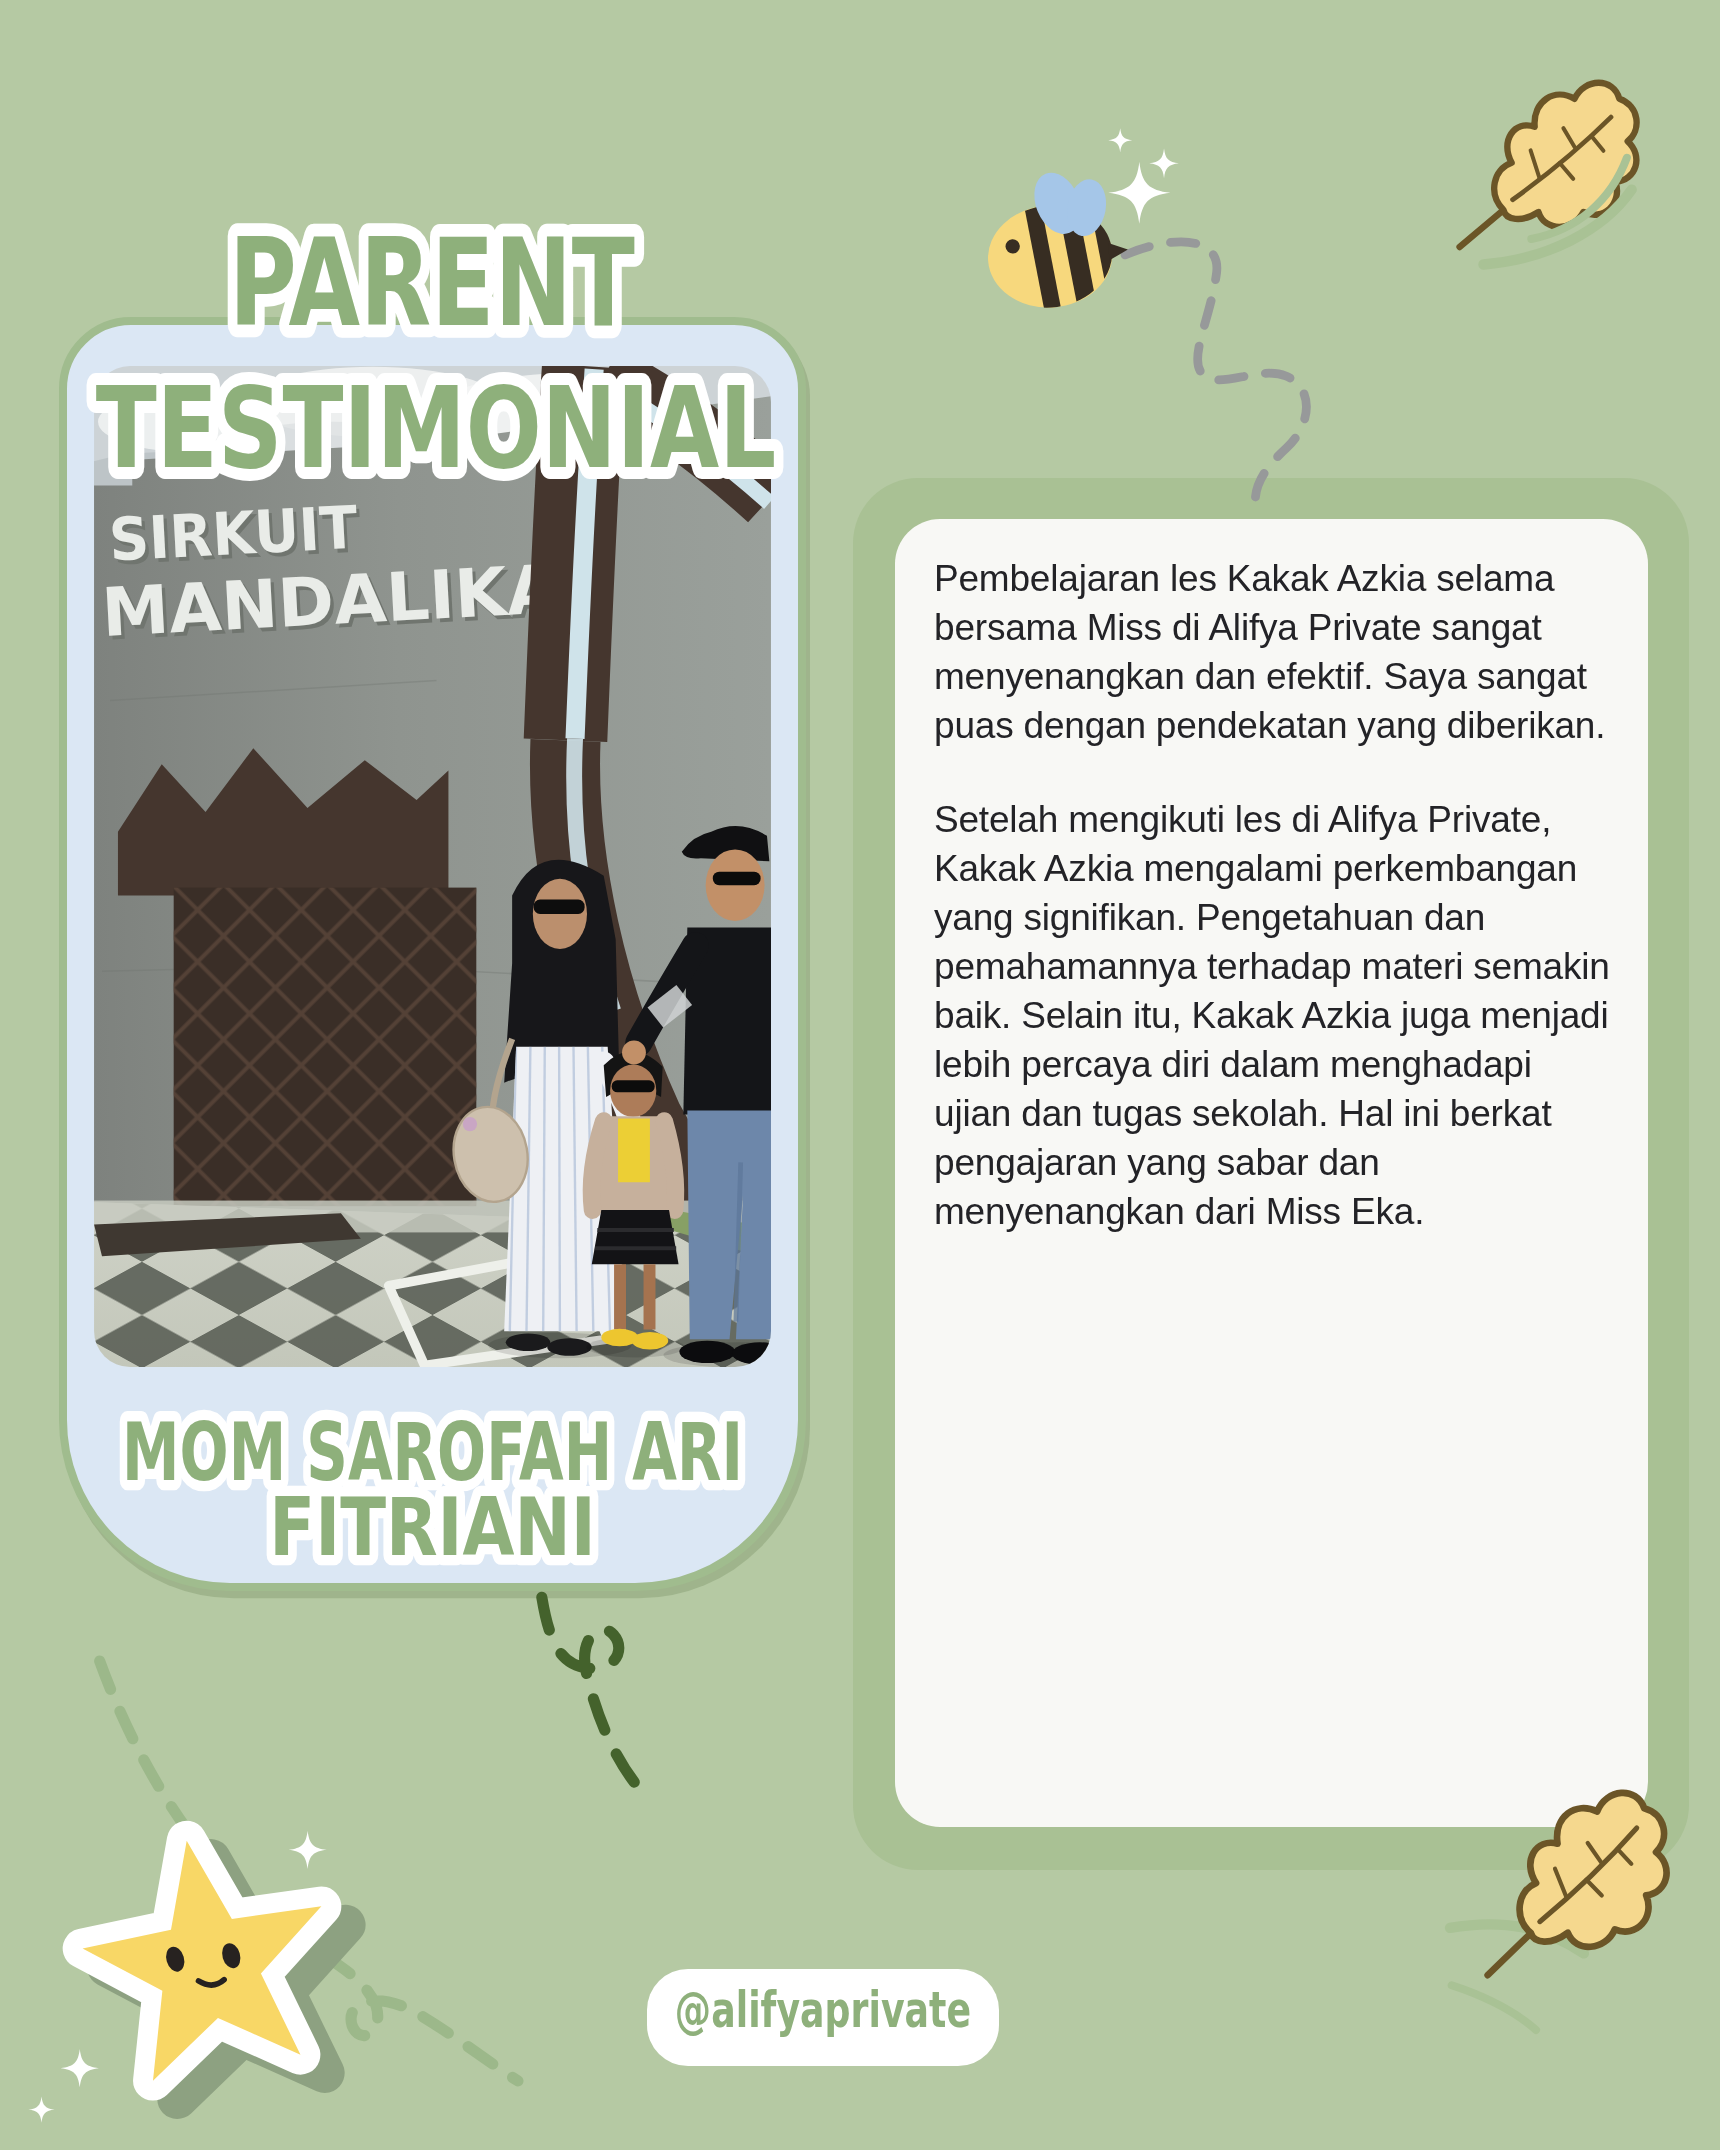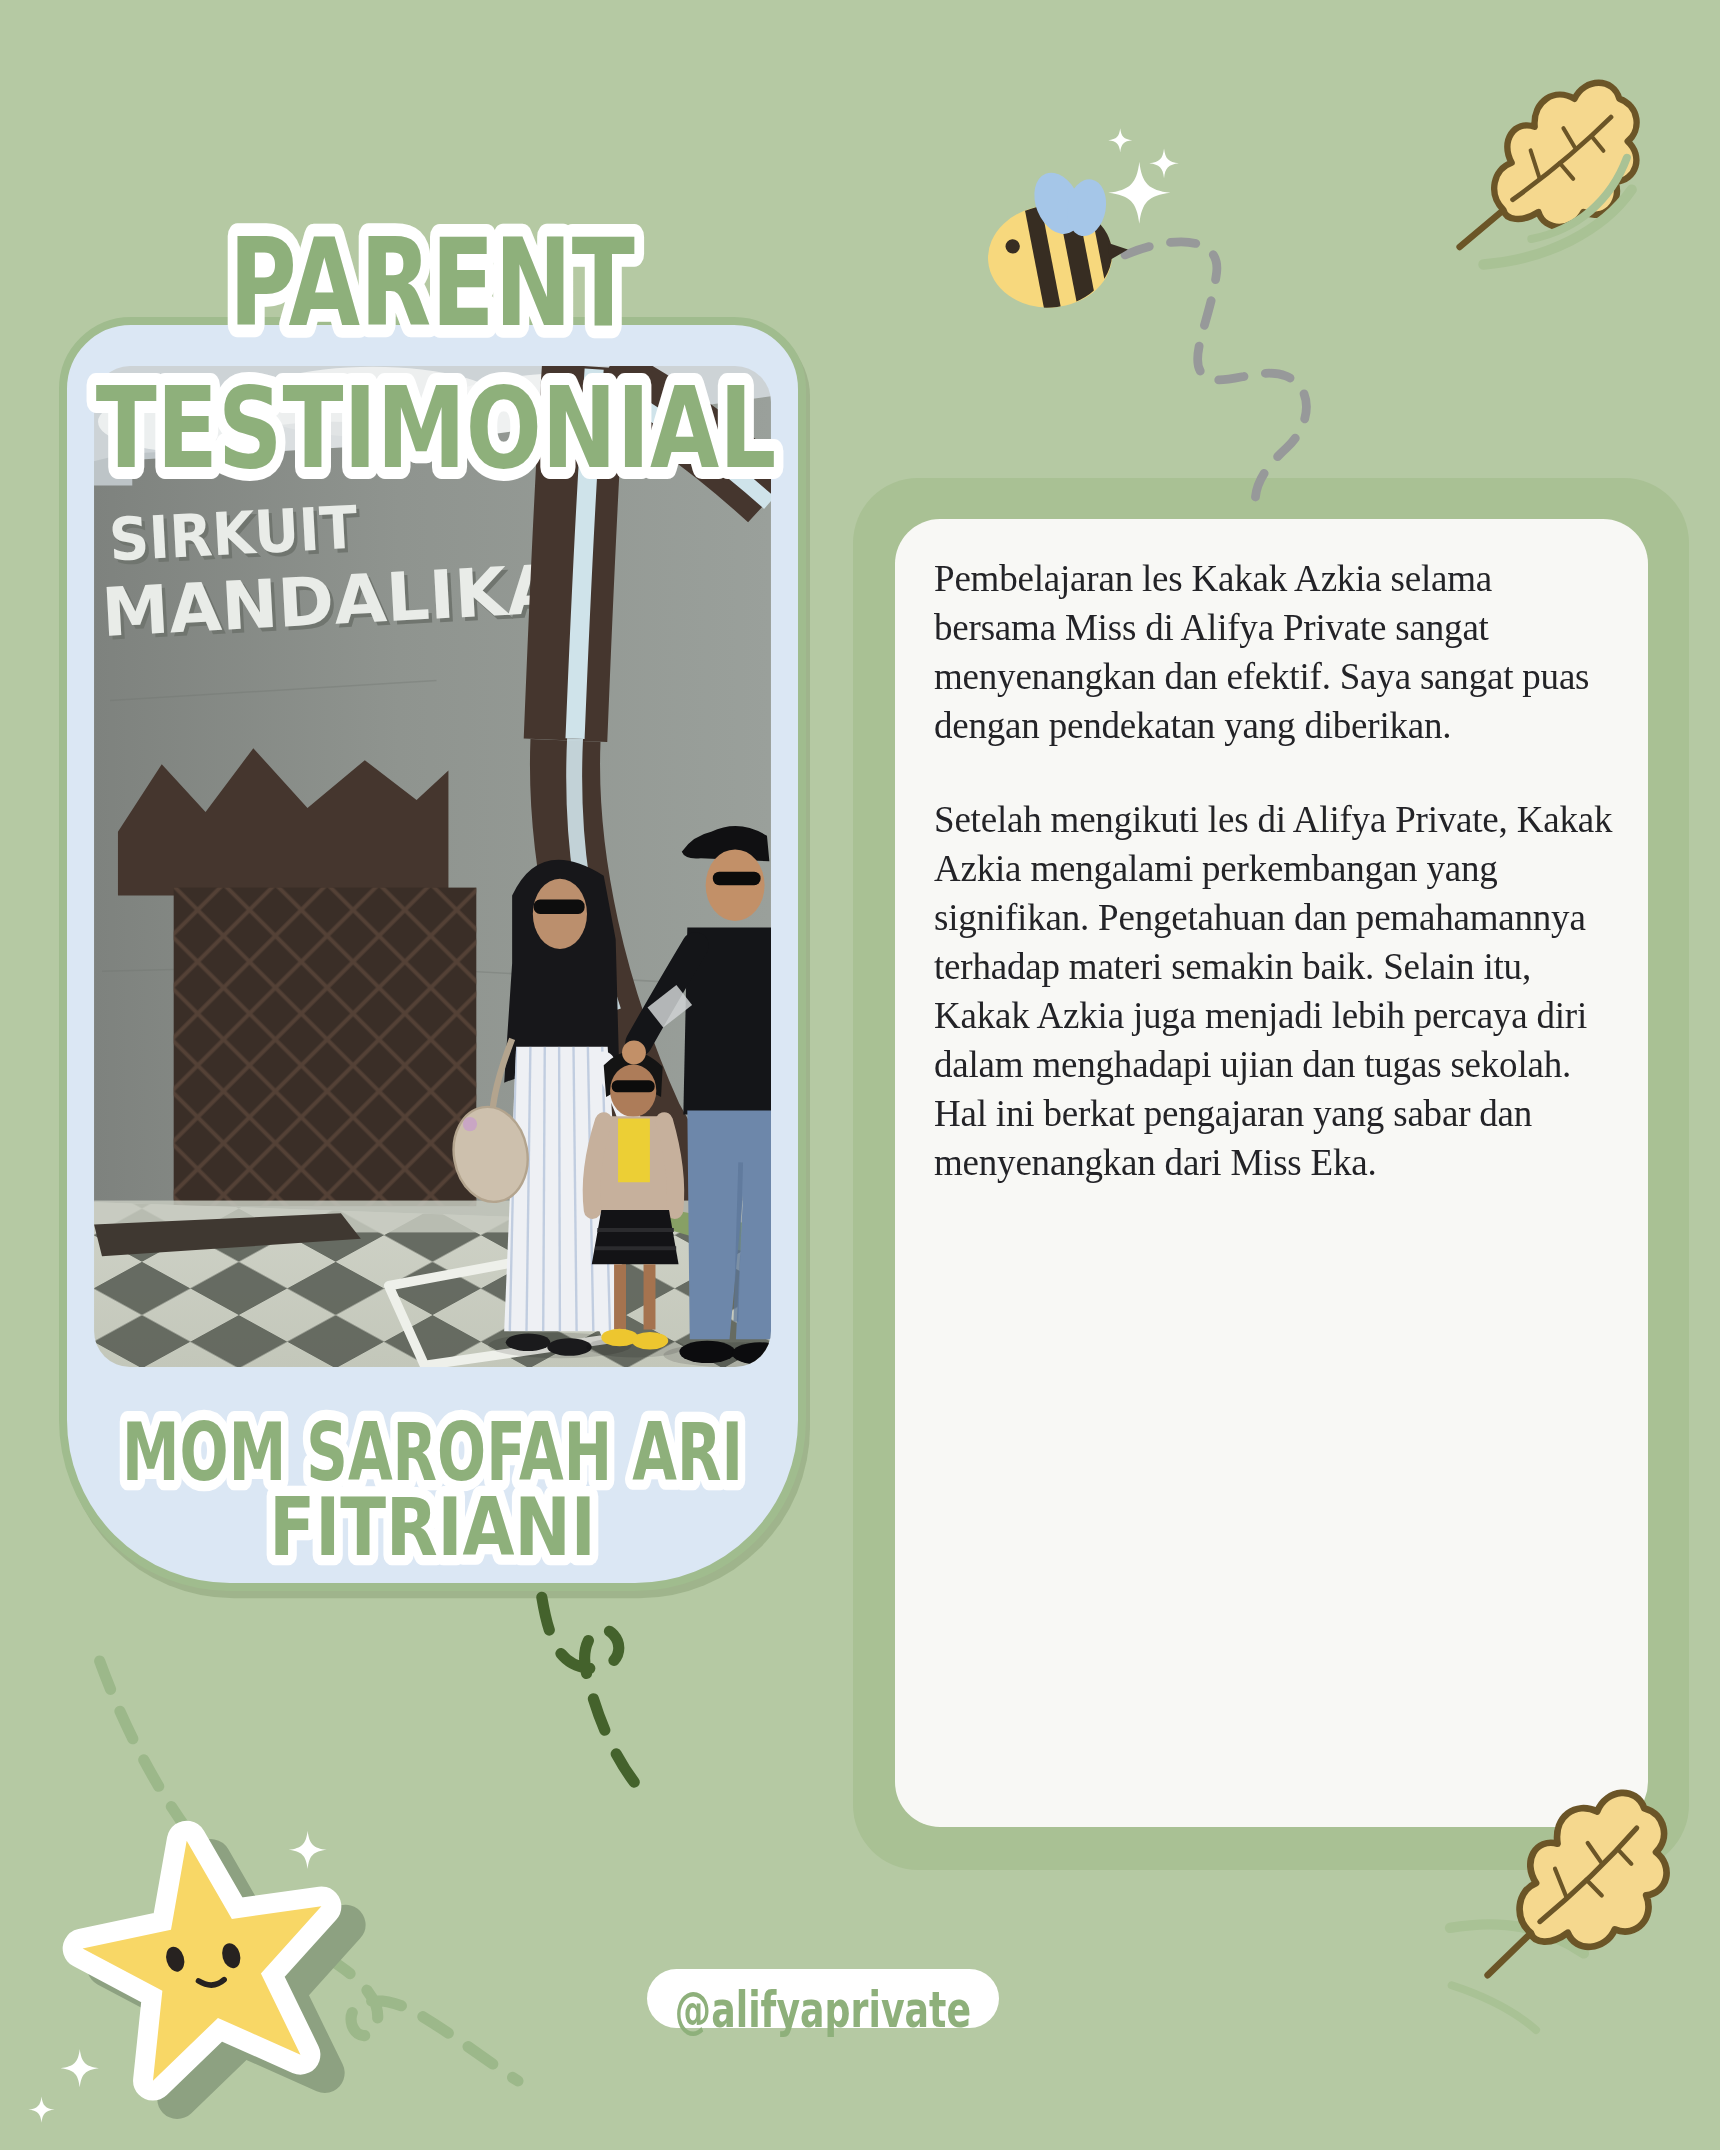--- a/index.html
+++ b/index.html
@@ -10,22 +10,22 @@
              border:8px solid #a0bc8e;border-radius:72px 72px 171px 171px;box-sizing:border-box;
              box-shadow:4px 7.2px 0 rgba(123,148,102,.38);}
   .photo{left:94px;top:366px;width:677px;height:1001px;border-radius:36px;overflow:hidden;}
   .photo svg{display:block;}
   .caption-svg{left:59px;top:1392px;width:747px;height:199px;}
   .title-svg{left:18.3px;top:134px;width:844px;height:374px;z-index:6;}
   .backing{left:853px;top:478px;width:836px;height:1392px;background:#a9c194;border-radius:65px;}
   .card-white{left:895px;top:519px;width:753px;height:1308px;background:#f8f8f5;border-radius:45px;
               box-sizing:border-box;padding:35px 35px 0 39px;overflow:hidden;}
   .card-white p{margin:0 0 45px 0;font-size:37px;line-height:49px;color:#232327;letter-spacing:-0.2px;
-                font-family:Liberation Serif, serif;}
-  .badge{left:647px;top:1969px;width:352px;height:59px;background:#ffffff;border-radius:41px;z-index:6;}
+                font-family:Liberation Sans, sans-serif;}
+  .badge{left:647px;top:1969px;width:352px;height:97px;background:#ffffff;border-radius:41px;z-index:6;}
   .decor{left:0;top:0;width:1721px;height:2151px;z-index:7;pointer-events:none;}
   text.bubble{font-family:"DejaVu Sans",sans-serif;font-weight:bold;fill:#8eb07b;stroke:#ffffff;
               paint-order:stroke;stroke-linejoin:round;stroke-linecap:round;}
   text.plain{font-family:"DejaVu Sans",sans-serif;font-weight:bold;fill:#8eb07b;}
 </style>
 </head>
 <body>
 
 <div id="canvas">
 

